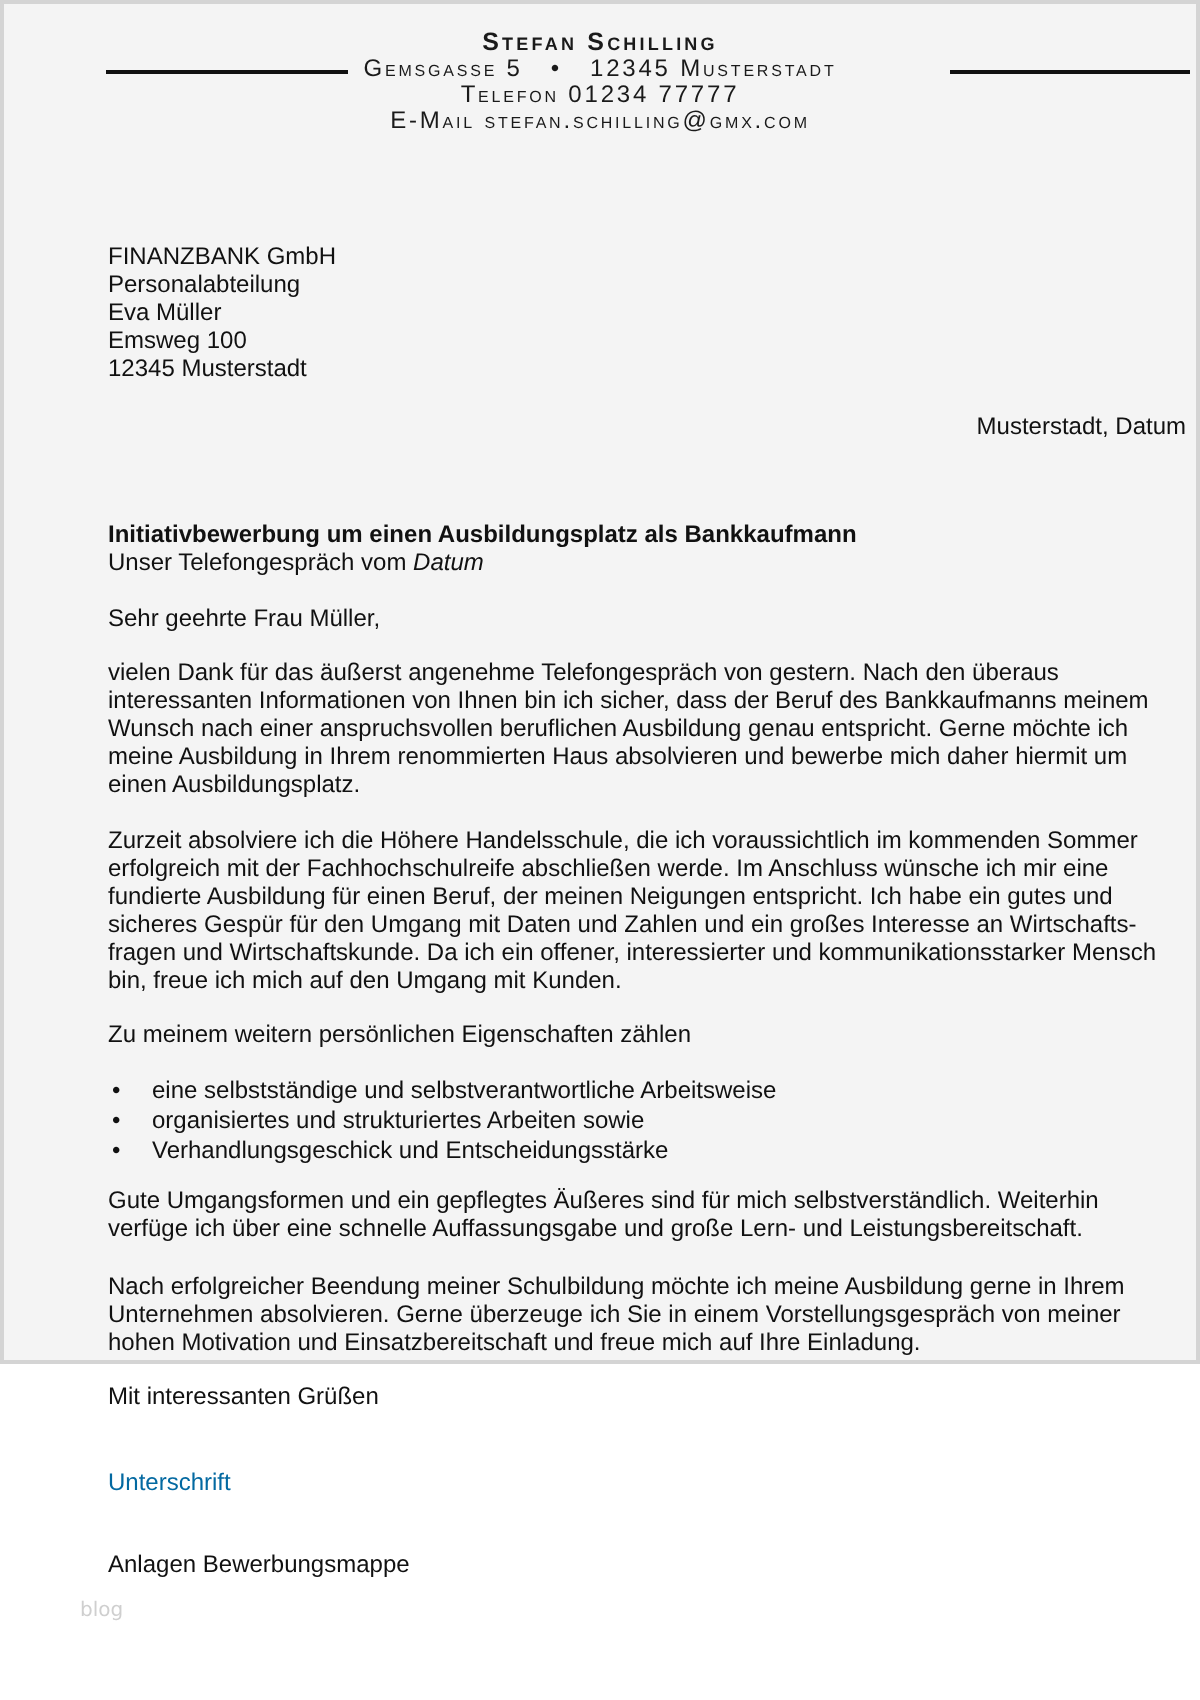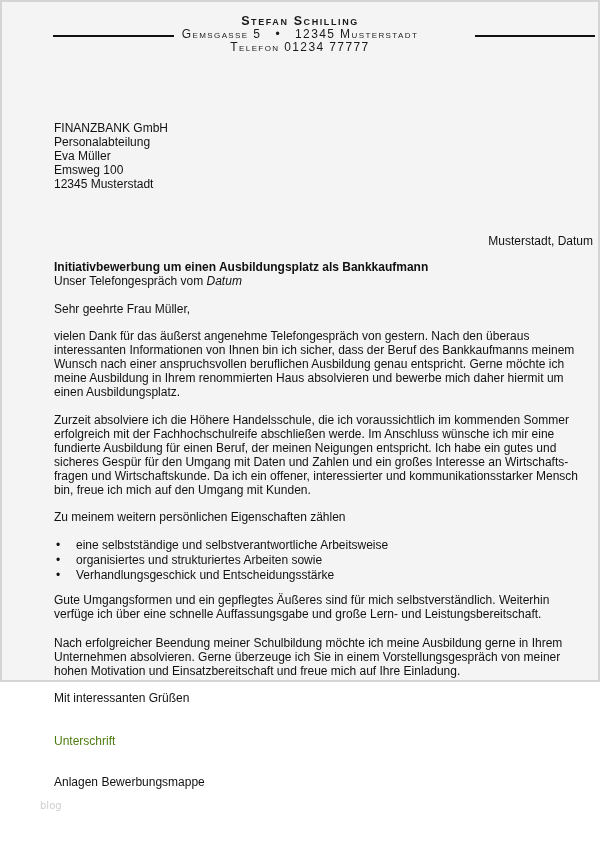--- a/index.html
+++ b/index.html
@@ -62,21 +62,21 @@
       position: absolute;
       left: 52px;
       top: 119px;
       line-height: 14px;
     }
     .recipient div { white-space: nowrap; }
 
     .dateline {
       position: absolute;
       right: 5px;
-      top: 232px;
+      top: 204px;
       text-align: left;
       white-space: nowrap;
     }
 
     .subject {
       position: absolute;
       left: 52px;
       top: 258px;
     }
     .subject-title {
@@ -129,21 +129,21 @@
     .closing {
       position: absolute;
       left: 52px;
       top: 689px;
       white-space: nowrap;
     }
     .signature {
       position: absolute;
       left: 52px;
       top: 732px;
-      color: #4d7c0f;
+      color: #0369a1;
       white-space: nowrap;
     }
     .enclosures {
       position: absolute;
       left: 52px;
       top: 773px;
       white-space: nowrap;
     }
     .enclosures .label {
       text-underline-offset: 2px;
@@ -164,20 +164,21 @@
 
   <div class="header-rule rule-left"></div>
   <div class="header-rule rule-right"></div>
 
   <div class="letterhead">
     <div class="lh-name">Stefan Schilling</div>
     <div class="lh-line">
       <span>Gemsgasse 5</span><span class="sep">•</span><span>12345 Musterstadt</span>
     </div>
     <div class="lh-line">Telefon 01234 77777</div>
+    <div class="lh-line">E-Mail stefan.schilling@gmx.com</div>
   </div>
 
   <div class="recipient">
     <div>FINANZBANK GmbH</div>
     <div>Personalabteilung</div>
     <div>Eva Müller</div>
     <div>Emsweg 100</div>
     <div>12345 Musterstadt</div>
   </div>
 

